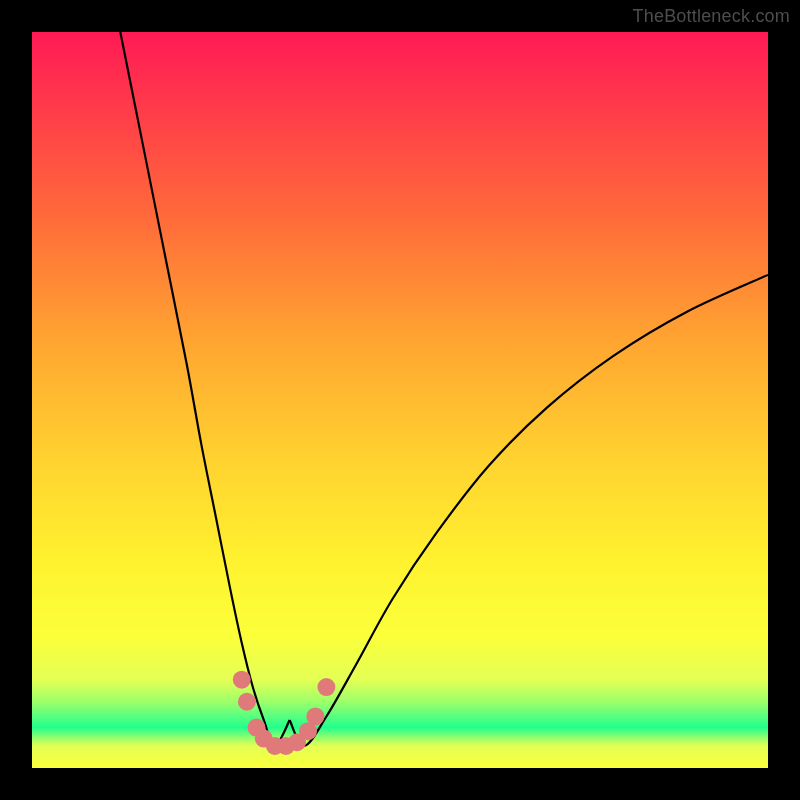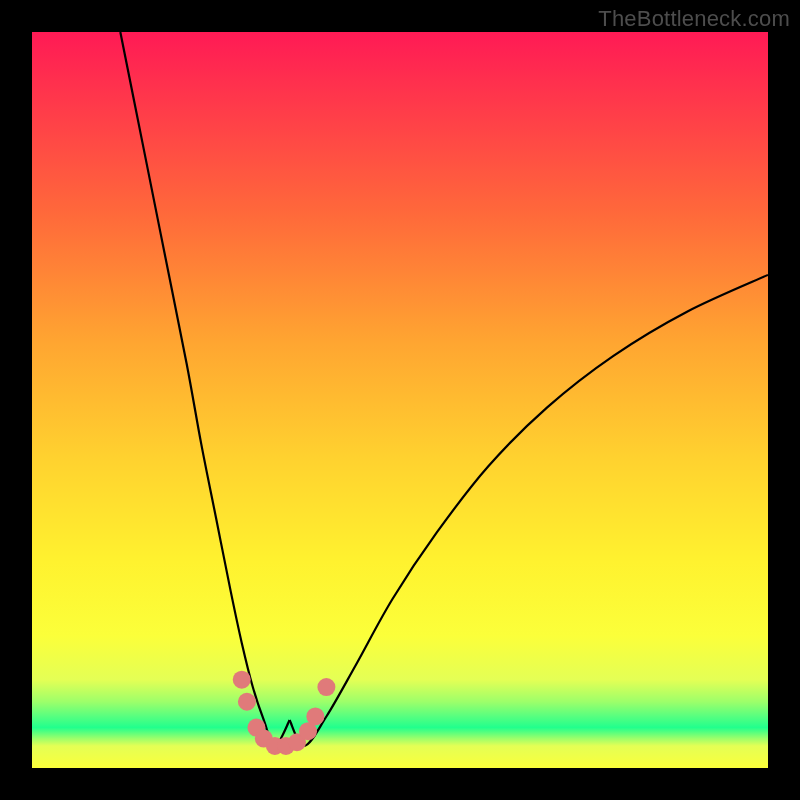--- a/index.html
+++ b/index.html
@@ -45,21 +45,21 @@
         #9dff6a 96%,
         #e4ff55 97%,
         #fbff3a 100%
       );
   }
   .watermark {
     position: absolute;
     top: 6px;
     right: 10px;
     color: #4d4d4d;
-    font-size: 22px;
+    font-size: 18px;
     font-weight: 500;
     letter-spacing: 0.2px;
   }
   svg.curves {
     position: absolute;
     inset: 0;
   }
   
   .dot {
     fill: #e07a7a;

